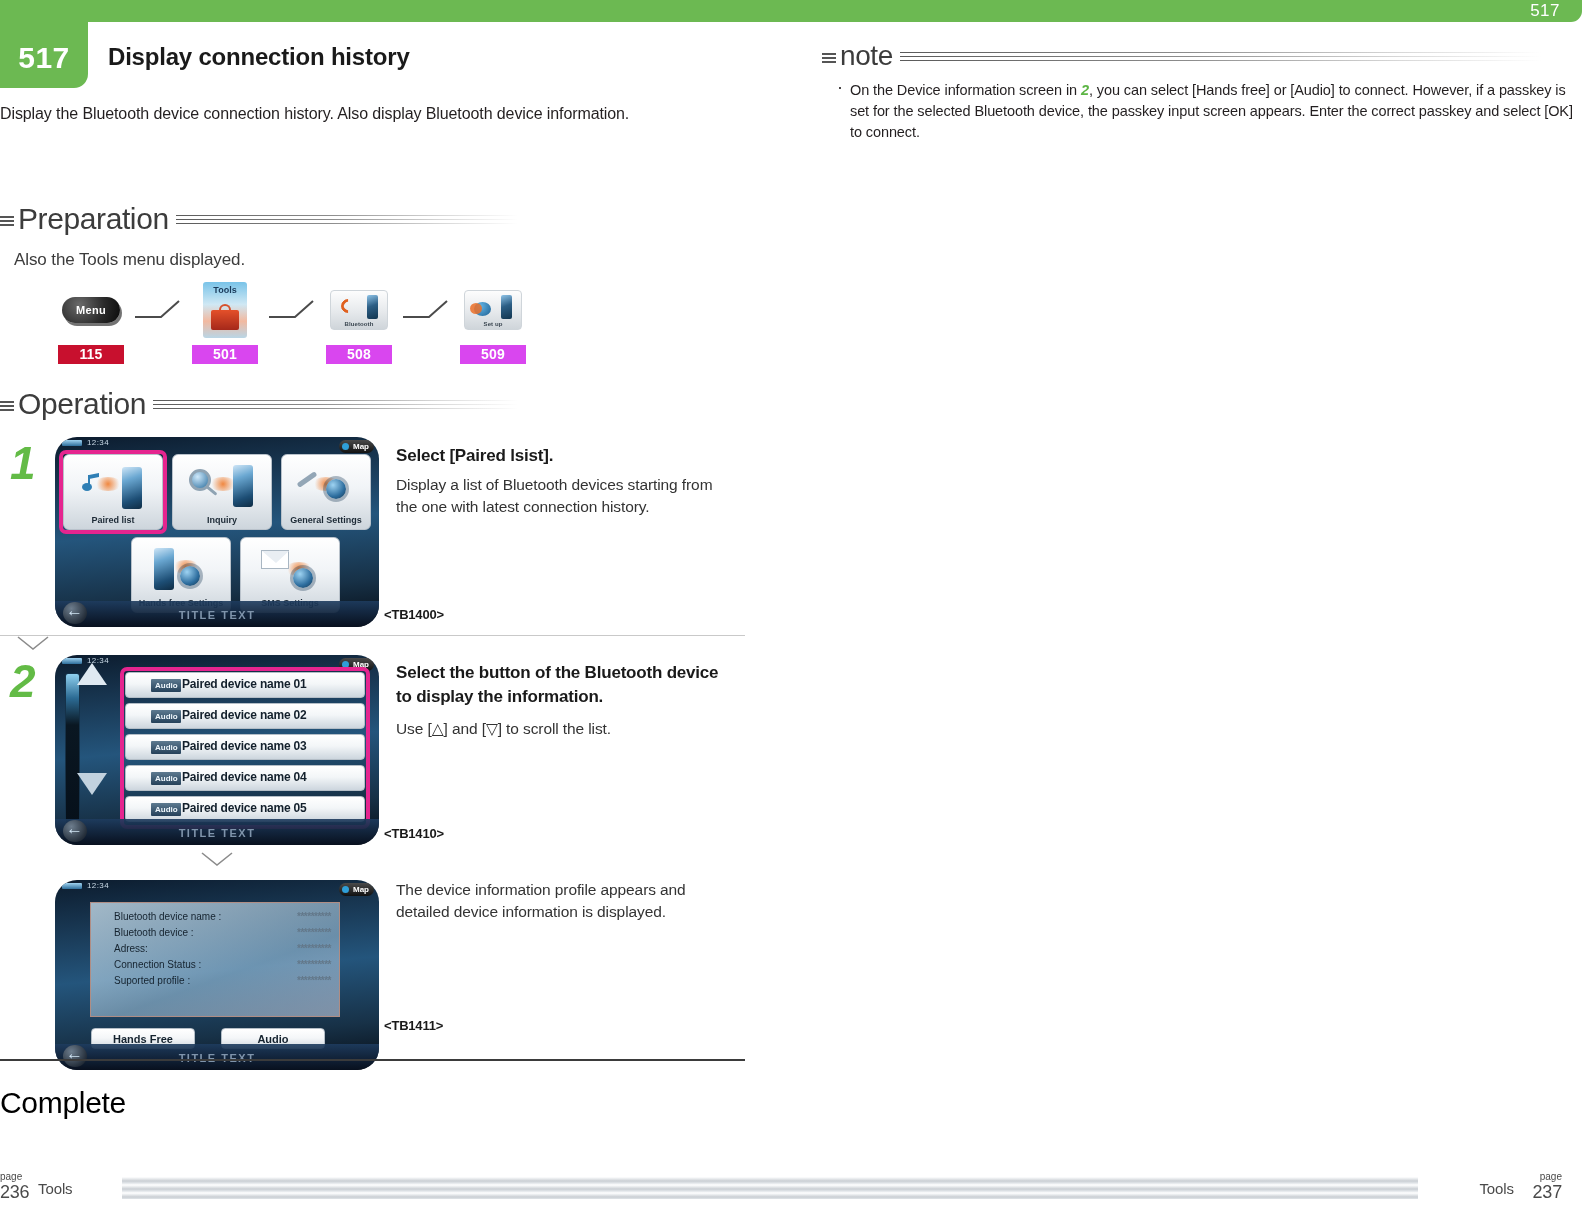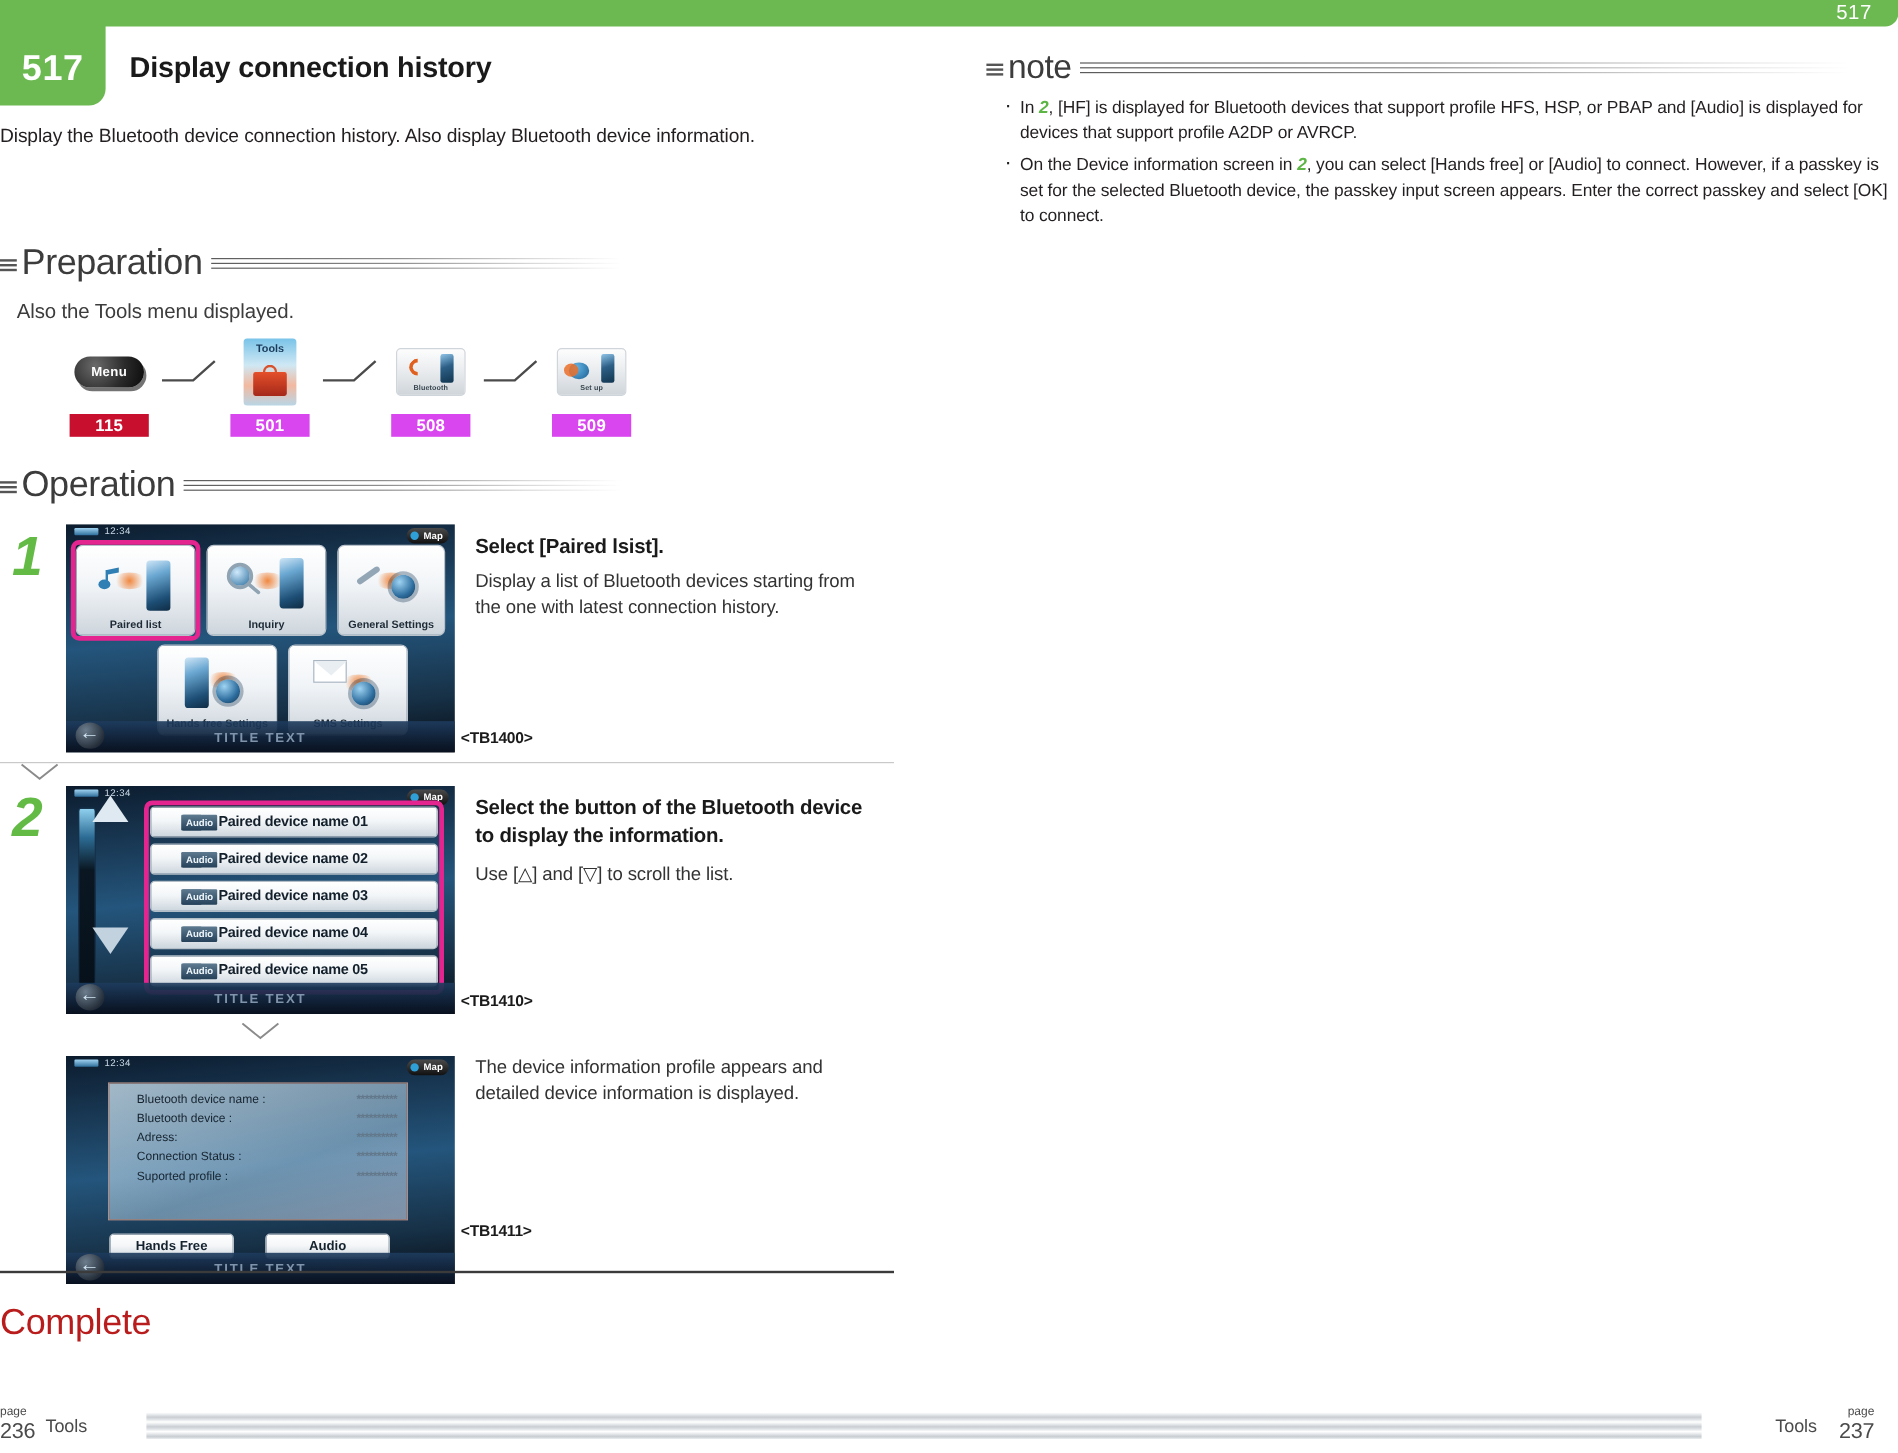--- a/index.html
+++ b/index.html
@@ -153,20 +153,21 @@
   .step-num{
     position:absolute; font-size:46px; font-weight:bold; font-style:italic;
     color:#63bb46; line-height:46px;
   }
 
   
   .shot{
     position:absolute; width:324px; height:190px;
     background:linear-gradient(175deg,#0c1c2e 0%,#183651 22%,#24557c 48%,#173147 78%,#060c14 100%);
     overflow:hidden;
+    border-radius:22px;
   }
   .shot .statusbar{ position:absolute; left:0; top:0; right:0; height:13px; }
   .shot .sb-batt{
     position:absolute; left:7px; top:3px; width:20px; height:6px; border-radius:1px;
     background:linear-gradient(180deg,#9fd2f0,#2f6f9c);
   }
   .shot .sb-time{
     position:absolute; left:32px; top:1px; font-size:8px; color:#c9d9e6; letter-spacing:.4px;
   }
   .shot .map-btn{
@@ -319,21 +320,21 @@
   .sep{
     position:absolute; left:0; width:745px; height:1px; background:#c9c9c9;
   }
   .sep-chev{
     position:absolute; width:34px; height:15px;
   }
   .sep-chev svg{ display:block; }
 
   .complete{
     position:absolute; left:0; top:1086px;
-    font-size:30px; color:#b91c1c; letter-spacing:-.3px;
+    font-size:30px; color:#000000; letter-spacing:-.3px;
   }
 
   
   #note-head{ left:822px; top:40px; width:720px; }
   #note-head .sec-label{ font-size:28px; }
   .note-list{ position:absolute; left:832px; top:80px; width:742px; }
   .note-item{
     position:relative; padding-left:18px; margin-bottom:6px;
     font-size:14.5px; color:#231f20; line-height:21px; letter-spacing:-.1px;
   }
@@ -638,23 +639,20 @@
   <span class="sec-label">note</span>
   <span class="sec-rules">
       <i></i>
       <i></i>
       <i></i>
     </span>
 </div>
 
 <div class="note-list">
   <div class="note-item">
-    <span>In </span><span class="greenref">2</span><span>, [HF] is displayed for Bluetooth devices that support profile HFS, HSP, or PBAP and [Audio] is displayed for devices that support profile A2DP or AVRCP.</span>
-  </div>
-  <div class="note-item">
     <span>On the Device information screen in </span><span class="greenref">2</span><span>, you can select [Hands free] or [Audio] to connect. However, if a passkey is set for the selected Bluetooth device, the passkey input screen appears. Enter the correct passkey and select [OK] to connect.</span>
   </div>
 </div>
 
 <div class="foot-pagelabel" style="left:0; top:1171px;">page</div>
 <div class="foot-pagenum" style="left:0; top:1182px;">236</div>
 <div class="foot-word" style="left:38px; top:1180px;">Tools</div>
 
 <div class="foot-bar left"></div>
 

